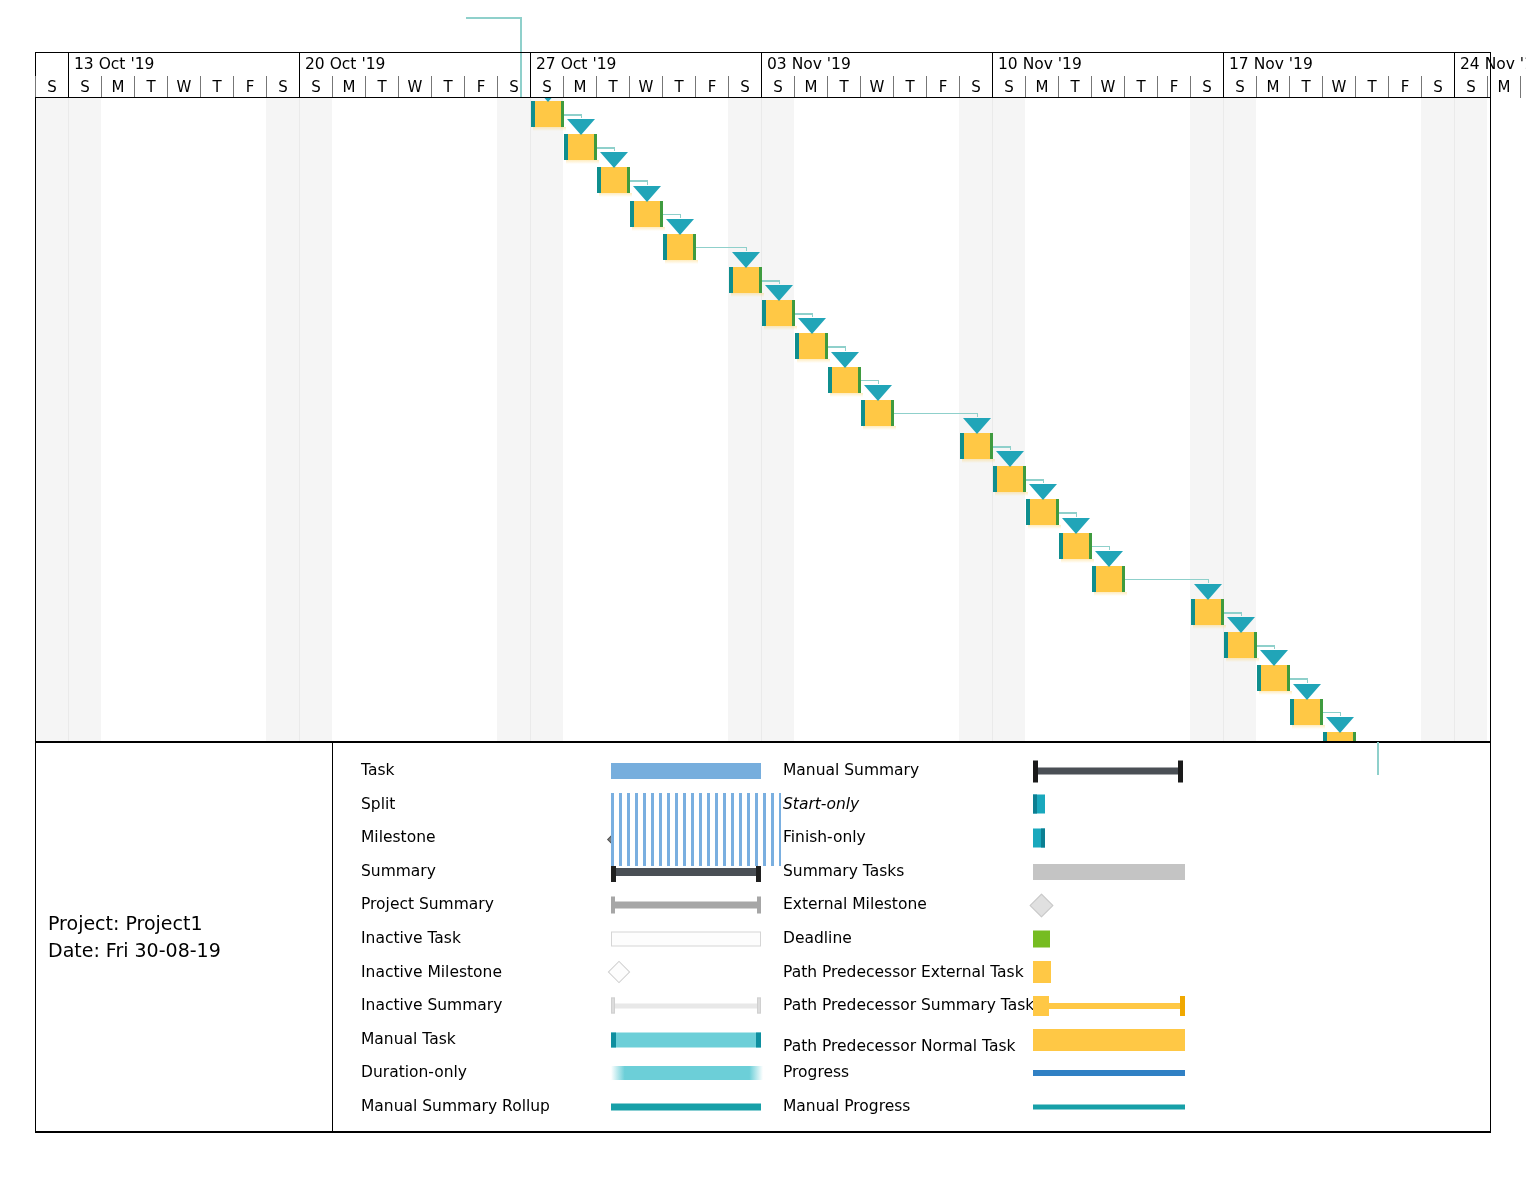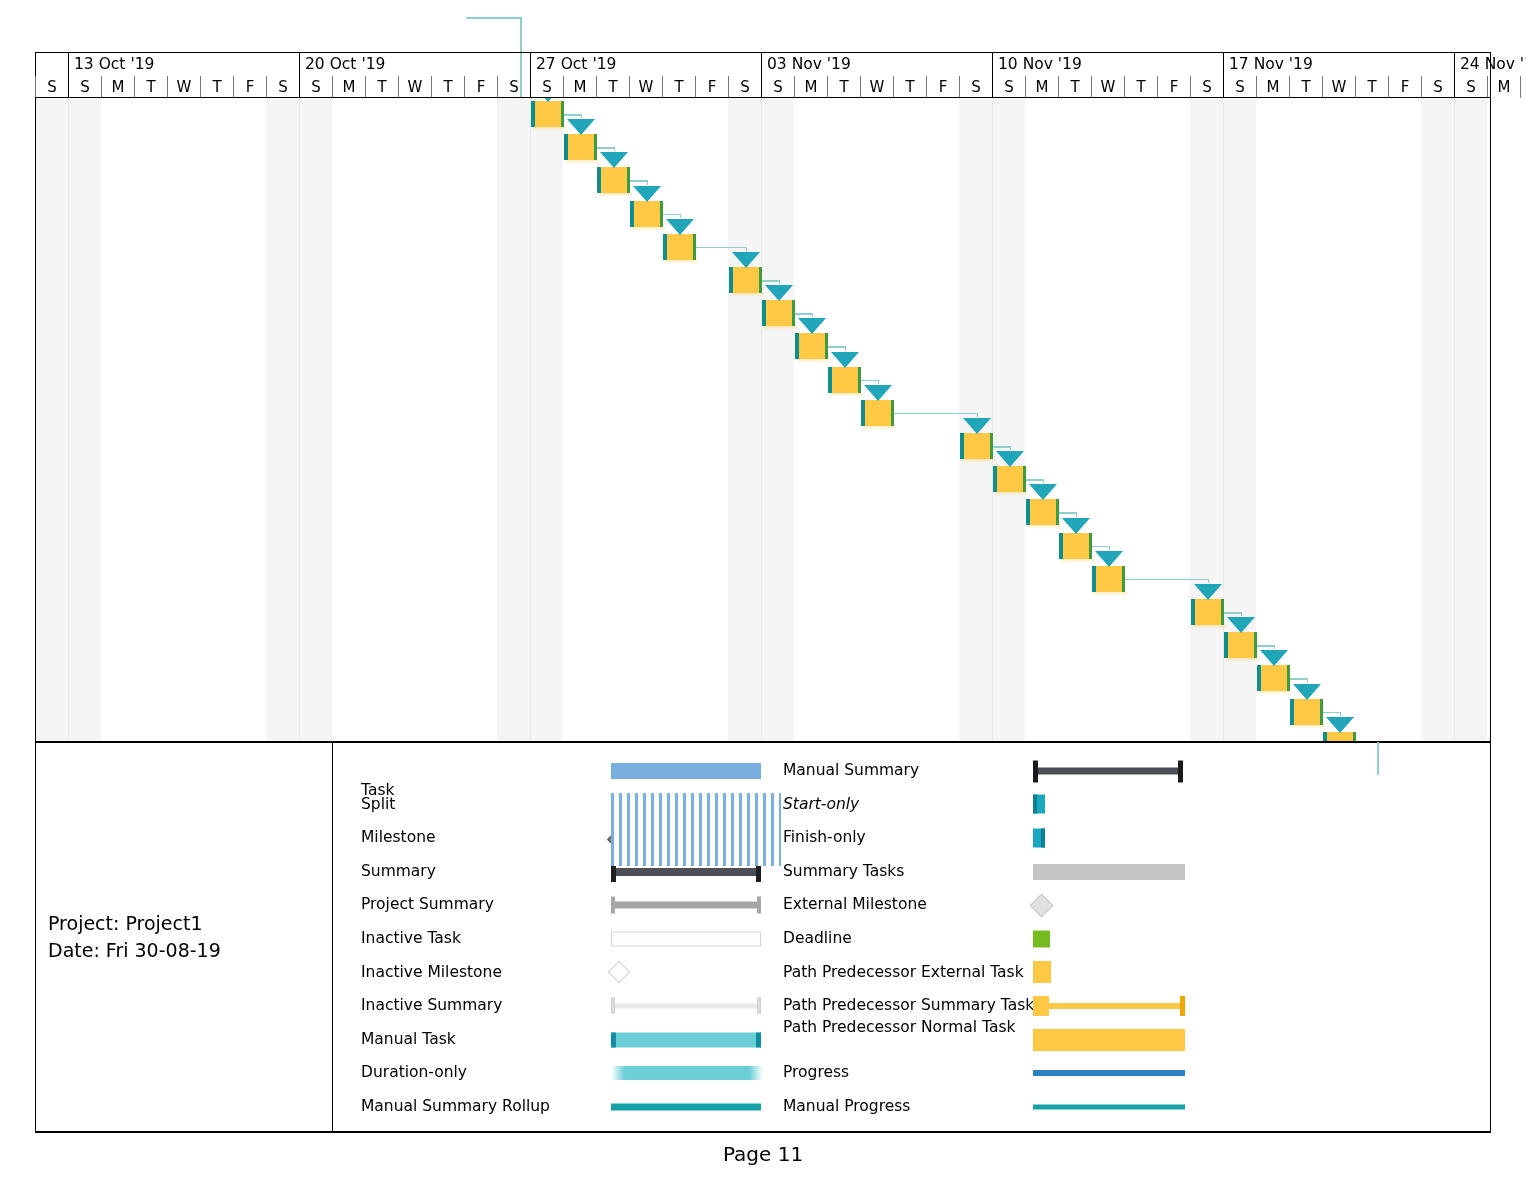--- a/index.html
+++ b/index.html
@@ -558,21 +558,21 @@
   <div class="legend-sep"></div>
   <div class="legend-vline"></div>
   <div class="legend-bottom"></div>
 
   <div class="proj-info">
     <div>Project: Project1</div>
     <div>Date: Fri 30-08-19</div>
   </div>
 
   <div class="legend-grid" id="legend-grid">
-      <div class="lg-label col1" style="top: 12px; margin-top: 20px;">Task</div>
+      <div class="lg-label col1" style="top: 12px;">Task</div>
       <div class="lg-sym col1" style="top: 28.8px;">
         <div class="sym-task"></div>
       </div>
       <div class="lg-label col1" style="top: 45.6px;">Split</div>
       <div class="lg-sym col1" style="top: 62.4px;">
         <div class="sym-split"></div>
       </div>
       <div class="lg-label col1" style="top: 79.2px;">Milestone</div>
       <div class="lg-sym col1" style="top: 88px; transform: none;">
         <div class="sym-milestone" style="transform: rotate(45deg);"></div>
@@ -638,30 +638,29 @@
         <div class="sym-pp-ms"></div>
       </div>
       <div class="lg-label col2" style="top: 247.2px;">Path Predecessor Summary Task</div>
       <div class="lg-sym col2" style="top: 264px;">
         <div class="sym-pp-sum">
           <div class="sym-pp-sum-bar"></div>
           <div class="sym-pp-sum-l"></div>
           <div class="sym-pp-sum-r"></div>
         </div>
       </div>
-      <div class="lg-label col2" style="top: 269px;">Path Predecessor Normal Task</div>
+      <div class="lg-label col2" style="top: 288px;">Path Predecessor Normal Task</div>
       <div class="lg-sym col2" style="top: 297.6px;">
         <div class="sym-pp-normal"></div>
       </div>
       <div class="lg-label col2" style="top: 314.4px;">Progress</div>
       <div class="lg-sym col2" style="top: 331.2px;">
         <div class="sym-progress"></div>
       </div>
       <div class="lg-label col2" style="top: 348px;">Manual Progress</div>
       <div class="lg-sym col2" style="top: 364.8px;">
         <div class="sym-manual-progress"></div>
       </div>
     </div>
   <div class="split-pattern"></div>
 
-  <div class="page-num">Page 11</div>
 <div style="position: absolute; left: 1377px; top: 742px; width: 1.5px; height: 33px; background: rgb(143, 208, 203);"></div>
   </div>
 
 </body></html>

